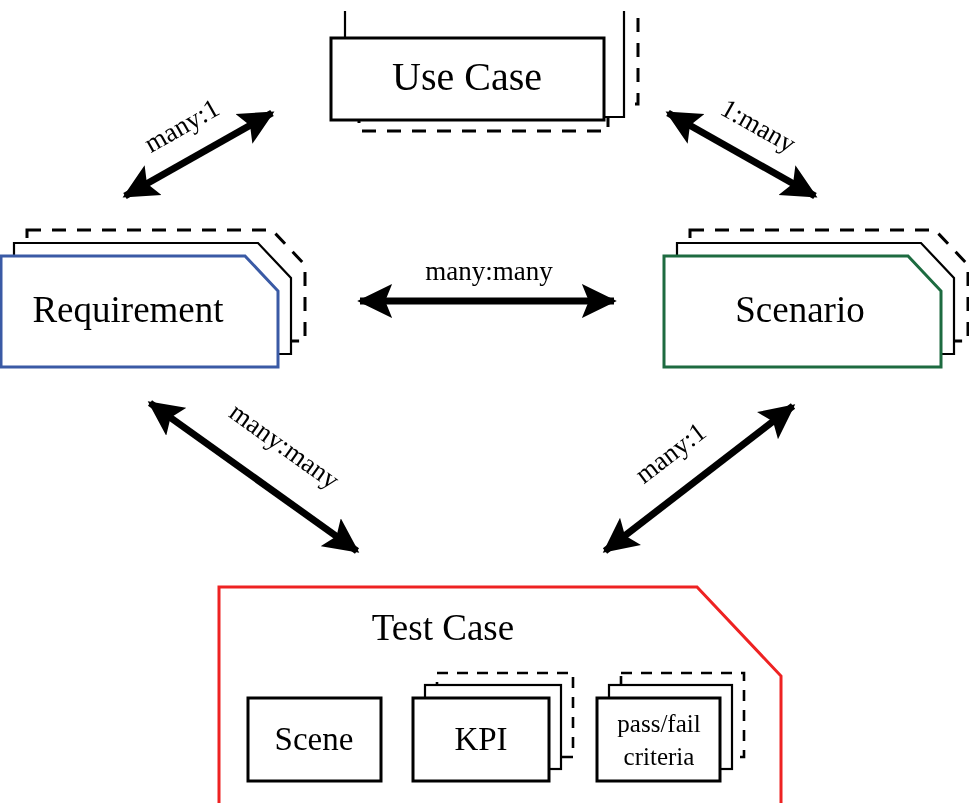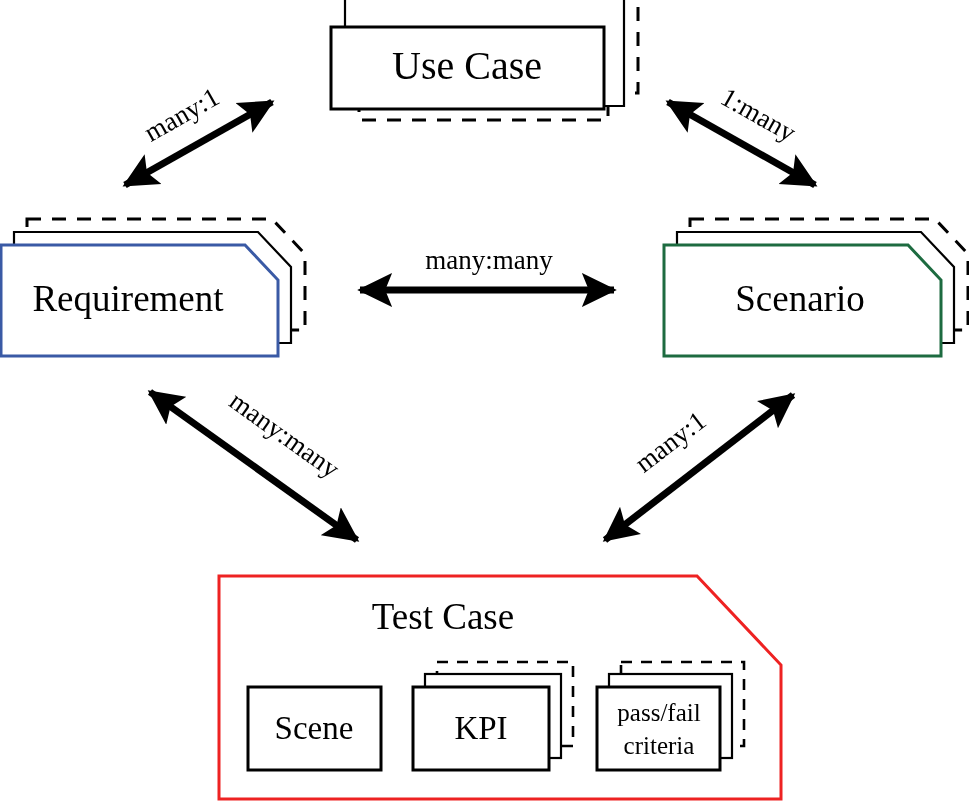--- a/index.html
+++ b/index.html
@@ -11,20 +11,21 @@
   body {
     width: 969px;
     height: 803px;
     font-family: "Liberation Serif", "DejaVu Serif", serif;
     overflow: hidden;
   }
   #diagram-root {
     position: relative;
     width: 969px;
     height: 670px;
+    margin-top: 11px;
   }
   svg#diagram-svg {
     display: block;
     width: 969px;
     height: 803px;
   }
   .node-shape {
     fill: #ffffff;
     stroke: #000000;
     stroke-width: 3;

